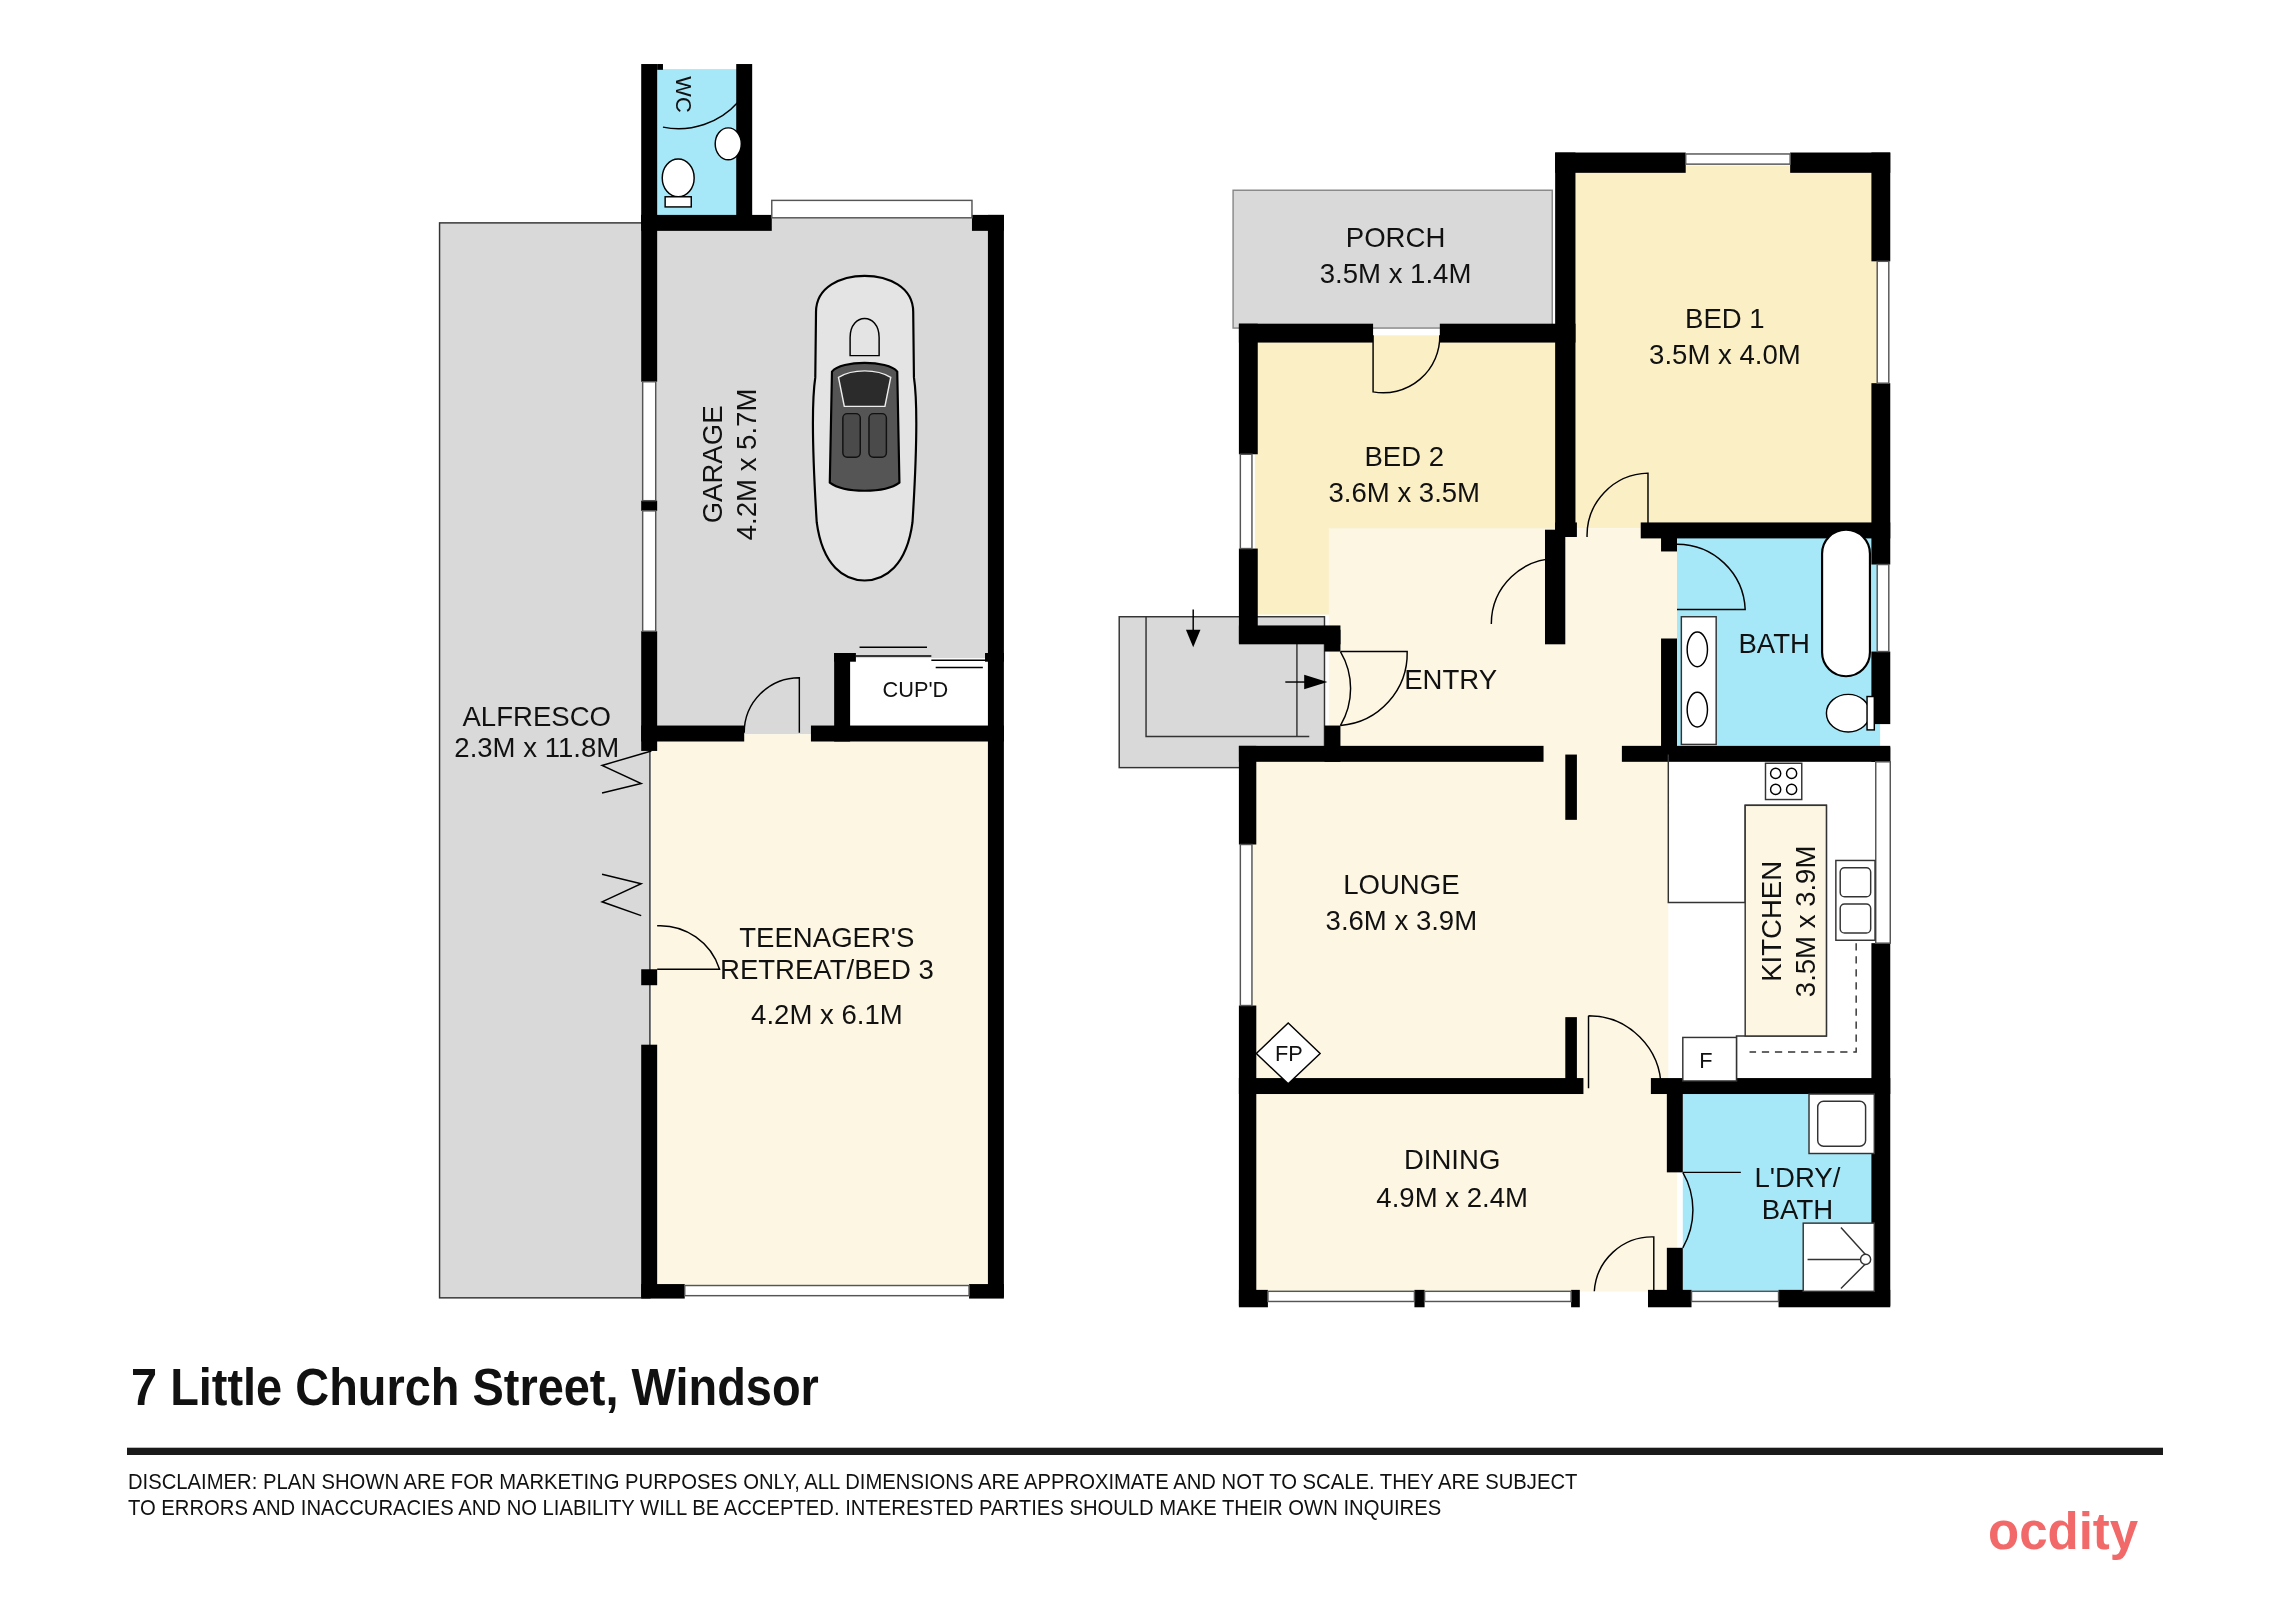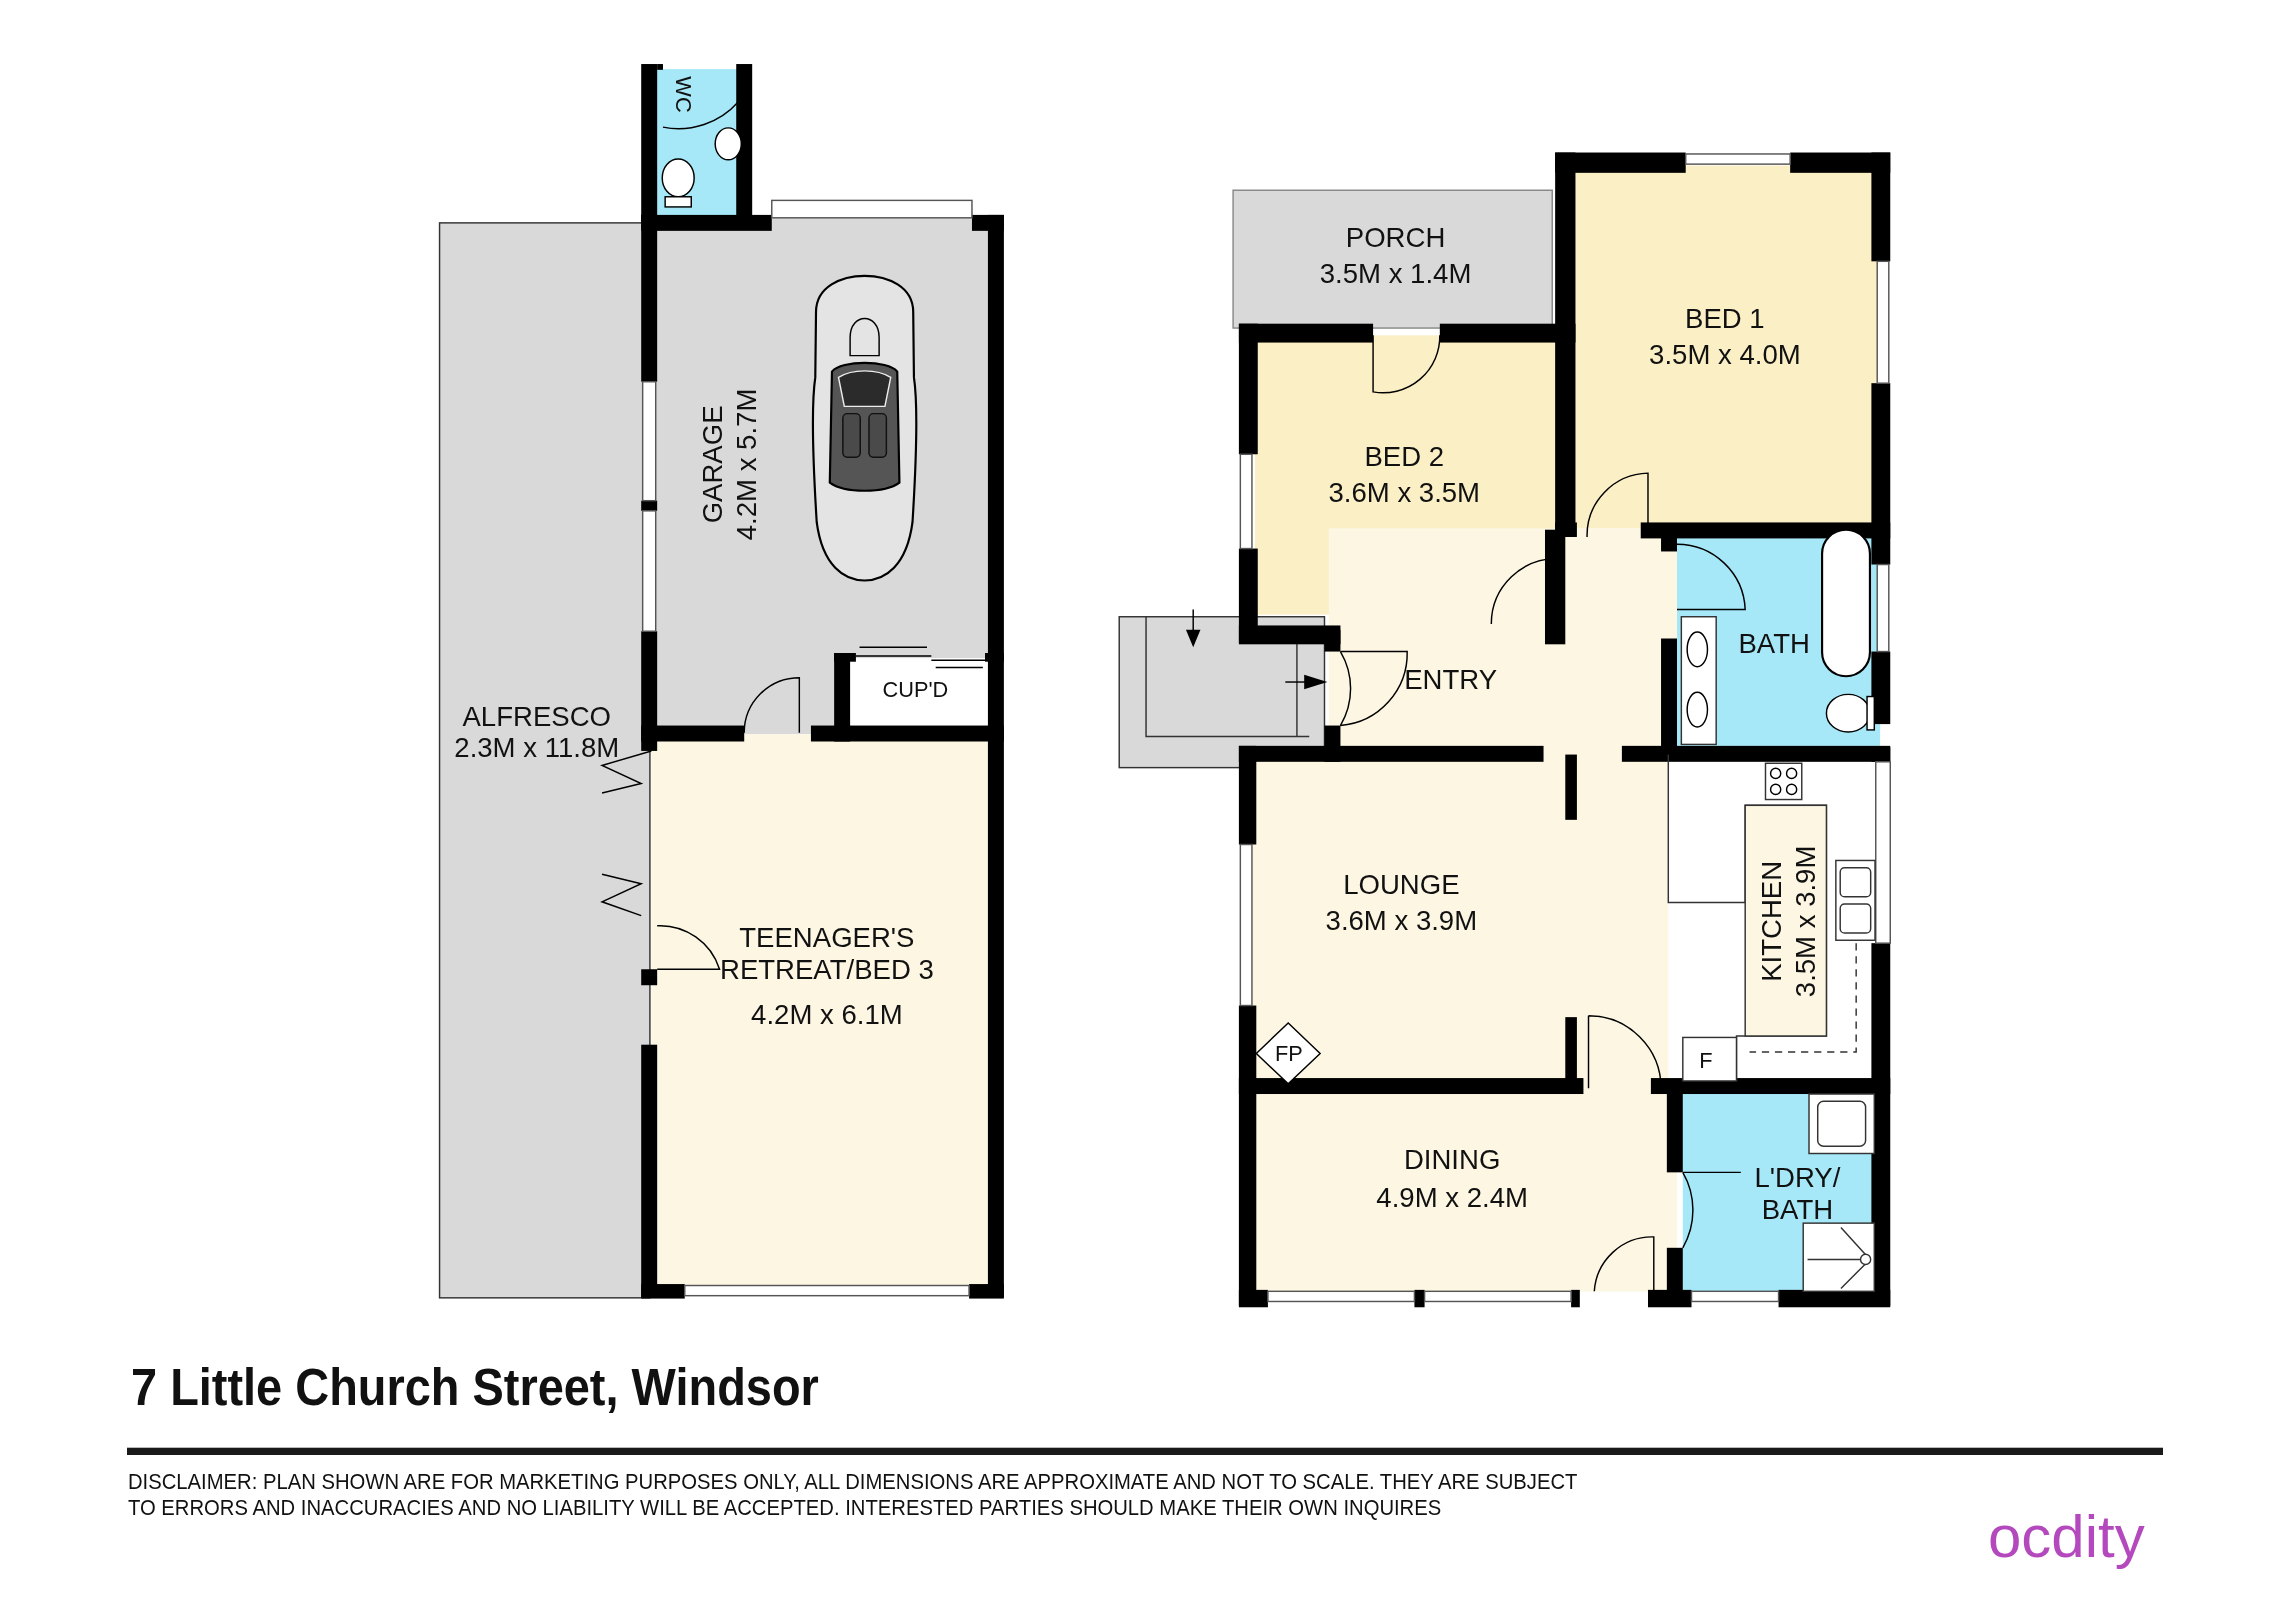--- a/index.html
+++ b/index.html
@@ -5,21 +5,21 @@
   html,body{margin:0;padding:0;background:#ffffff;}
   body{width:2295px;height:1623px;position:relative;overflow:hidden;font-family:"Liberation Sans",sans-serif;}
   svg.plan{position:absolute;left:0;top:0;width:2295px;height:1623px;}
   .room-label{font-family:"Liberation Sans",sans-serif;font-size:38px;fill:#111;text-anchor:middle;}
   .small-label{font-family:"Liberation Sans",sans-serif;font-size:30px;fill:#111;text-anchor:middle;}
   .title{position:absolute;left:131px;top:1358px;font-size:51px;font-weight:bold;color:#111;letter-spacing:0px;transform:scaleX(0.92);transform-origin:left top;}
   .rule{position:absolute;left:127px;top:1447px;width:2036px;height:6.5px;background:#1a1a1a;border-top:0.7px solid #bbb;}
   .disclaimer{position:absolute;left:128px;top:1469px;width:1669px;font-size:22px;line-height:26px;color:#111;transform:scaleX(0.92);transform-origin:left top;}
   .logo{position:absolute;left:1944px;top:1473px;width:305px;height:109px;}
   .logo .rw{position:absolute;left:0;top:5.8px;font-family:"DejaVu Serif",serif;font-weight:bold;font-size:81px;color:#6e6e6e;letter-spacing:-2.9px;}
-  .logo .cty{position:absolute;left:44px;top:29px;font-family:"Liberation Sans",sans-serif;font-size:60px;color:#a21caf;opacity:0.8;}
+  .logo .cty{position:absolute;left:44px;top:29px;font-family:"Liberation Sans",sans-serif;font-size:51px;color:#ef4444;opacity:0.8;font-weight:bold;}
 </style>
 </head>
 <body>
 
 <svg class="plan" viewBox="0 0 3164 2237" xmlns="http://www.w3.org/2000/svg">
 
   <rect x="606" y="307" width="290" height="1482" fill="#d9d9d9" stroke="#333" stroke-width="2"></rect>
 
   <rect x="898" y="300" width="486" height="712" fill="#d9d9d9"></rect>
 

